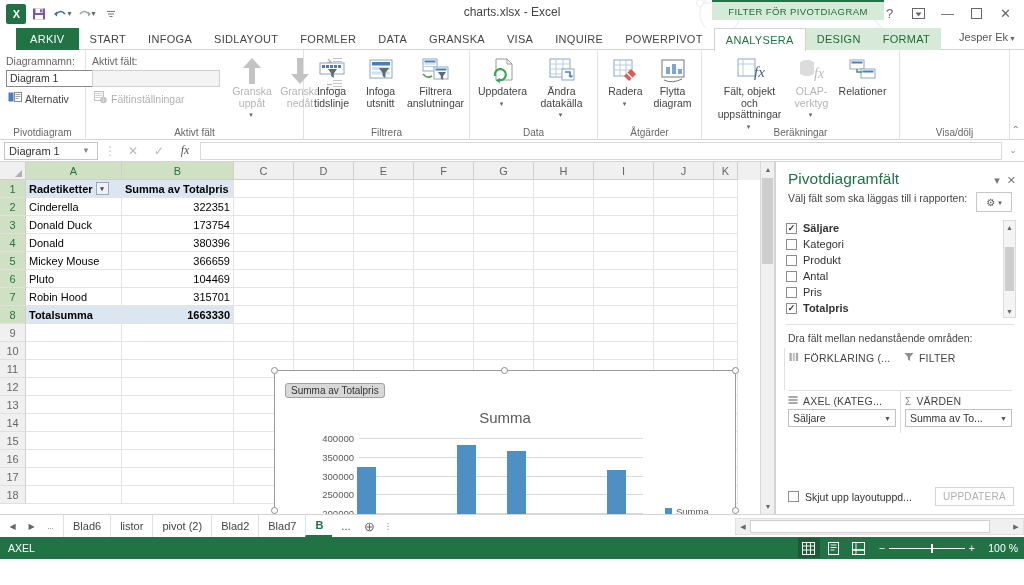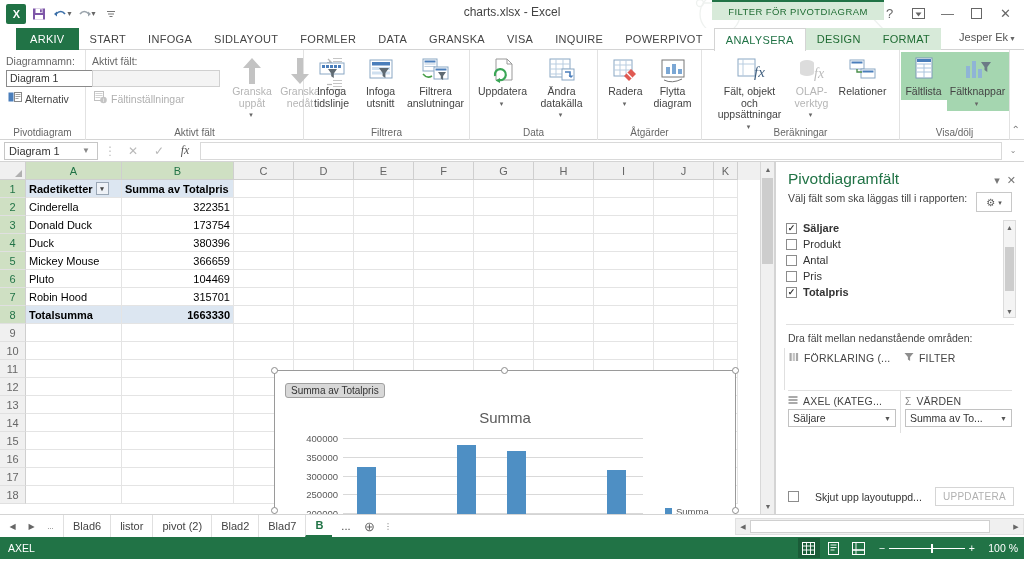--- a/index.html
+++ b/index.html
@@ -126,21 +126,21 @@
   .chartobj { position:absolute; left:274px; top:208px; width:462px; height:283px;
               background:#fff; border:1px solid #9a9a9a; }
   .handle { position:absolute; width:7px; height:7px; background:#fff;
             border:1px solid #8c8c8c; border-radius:50%; }
   .fieldbtn { position:absolute; background:#d8d8d8; border:1px solid #a0a0a0;
               border-radius:3px; font-size:10px; color:#333; padding:1px 5px;
               display:flex; align-items:center; gap:5px; white-space:nowrap;}
   .charttitle { position:absolute; left:0; right:0; top:38px; text-align:center;
                 font-size:15px; color:#595959; }
   .plot { position:absolute; left:68px; top:67px; width:300px; height:150px; }
-  .gl { position:absolute; left:0; right:0; height:1px; background:#d9d9d9; }
+  .gl { position:absolute; left:16px; right:0; height:1px; background:#d9d9d9; }
   .bar { position:absolute; bottom:0; background:#4e8fc4; }
   .ytick { position:absolute; right:100%; margin-right:5px; font-size:9.5px;
            color:#595959; transform:translateY(-50%); white-space:nowrap; }
   .legend { position:absolute; left:390px; top:135px; display:flex;
             align-items:center; gap:4px; font-size:9.5px; color:#595959;}
   .legend .sw { width:7px; height:7px; background:#4e8fc4; }
 
   
   .vsb { position:absolute; right:0; top:0; width:14px; height:352px;
          background:#f0f0f0; border-left:1px solid #d8d8d8; }
@@ -184,21 +184,21 @@
   .zone-h { display:flex; align-items:center; gap:5px; font-size:10.5px;
             color:#444; letter-spacing:.2px; height:16px; }
   .zone-h .zi { color:#888; font-size:10px; }
   .zbox { height:18px; }
   .zpill { border:1px solid #c2c2c2; background:#fff; height:18px;
            display:flex; align-items:center; justify-content:space-between;
            padding:0 4px; font-size:10.5px; color:#333; }
   .zone-div { border-top:1px solid #e0e0e0; width:100%; margin:0 4px; }
   .pane-foot { position:absolute; left:0; right:0; bottom:0; padding:6px 10px 8px 12px;
                display:flex; align-items:center; justify-content:space-between; }
-  .foot-cb { display:flex; align-items:center; gap:16px; font-size:10.5px; color:#333;}
+  .foot-cb { display:flex; align-items:center; gap:6px; font-size:10.5px; color:#333;}
   .upd-btn { border:1px solid #d5d5d5; color:#b0b0b0; font-size:10px;
              padding:3px 7px; letter-spacing:.3px; }
 
   
   .tabbar { position:relative; height:23px; background:#fff; display:flex;
             align-items:center; border-top:1px solid #d4d4d4; }
   .navbtns { display:flex; align-items:center; padding:0 4px; gap:2px; }
   .navb { width:17px; height:18px; display:flex; align-items:center;
           justify-content:center; color:#666; font-size:8px; }
   .stab { padding:0 9px; height:22px; display:flex; align-items:center;
@@ -530,44 +530,20 @@
                 <path d="M9 13 v3 h5" stroke="#4a8f4a" stroke-width="1.4" fill="none"></path>
               </svg>
           </span>
           <span>Relationer</span>
         </div>
       </div>
       <div class="glabel">Beräkningar</div>
     </div>
 
     <div class="rgroup" style="width:110px;">
-      <div class="gbody">
-        <div class="bigbtn sel" style="width:44px;">
-          <span class="ico">
-            <svg width="26" height="30" viewBox="0 0 26 30">
-                <rect x="5" y="2" width="16" height="20" fill="#fff" stroke="#7c99b8"></rect>
-                <rect x="6" y="3" width="14" height="3" fill="#4a7ebb"></rect>
-                <path d="M6 8h14M6 12h14M6 16h14M13 8v14" stroke="#aac4dd" stroke-width="1"></path>
-              </svg>
-          </span>
-          <span>Fältlista</span>
-        </div>
-        <div class="bigbtn sel" style="width:62px;">
-          <span class="ico">
-            <svg width="30" height="30" viewBox="0 0 30 30">
-                <rect x="3" y="10" width="4" height="12" fill="#8fb4d6"></rect>
-                <rect x="9" y="5" width="4" height="17" fill="#8fb4d6"></rect>
-                <rect x="15" y="13" width="4" height="9" fill="#8fb4d6"></rect>
-                <path d="M18 6 l10 0 l-3.7 5 v5 l-2.8 -2 v-3 Z" fill="#6b7a86"></path>
-              </svg>
-          </span>
-          <span>Fältknappar</span>
-          <span class="caret">▾</span>
-        </div>
-      </div>
       <div class="glabel">Visa/dölj</div>
     </div>
 
     <div class="collapse">⌃</div>
   </div>
 
   <div class="fbar">
     <div class="namebox">
       <span>Diagram 1</span>
       <span class="fb-drop">▼</span>
@@ -660,21 +636,21 @@
             <div class="cell" style="width:60px;"></div>
             <div class="cell" style="width:60px;"></div>
             <div class="cell" style="width:60px;"></div>
             <div class="cell" style="width:60px;"></div>
             <div class="cell" style="width:60px;"></div>
             <div class="cell" style="width:60px;"></div>
             <div class="cell" style="width:60px;"></div>
             <div class="cell" style="width:24px;"></div>
           </div>
           <div class="crow">
-            <div class="cell" style="width:96px;">Duck</div>
+            <div class="cell" style="width:96px;">Donald</div>
             <div class="cell num" style="width:112px;">380396</div>
             <div class="cell" style="width:60px;"></div>
             <div class="cell" style="width:60px;"></div>
             <div class="cell" style="width:60px;"></div>
             <div class="cell" style="width:60px;"></div>
             <div class="cell" style="width:60px;"></div>
             <div class="cell" style="width:60px;"></div>
             <div class="cell" style="width:60px;"></div>
             <div class="cell" style="width:60px;"></div>
             <div class="cell" style="width:24px;"></div>
@@ -934,20 +910,24 @@
         <span class="gearbtn">
           <span>⚙</span>
           <span style="font-size:7px;">▾</span>
         </span>
       </div>
 
       <div class="fieldlist">
         <div class="fitem on">
           <span class="cb">✓</span>
           <span>Säljare</span>
+        </div>
+        <div class="fitem">
+          <span class="cb"></span>
+          <span>Kategori</span>
         </div>
         <div class="fitem">
           <span class="cb"></span>
           <span>Produkt</span>
         </div>
         <div class="fitem">
           <span class="cb"></span>
           <span>Antal</span>
         </div>
         <div class="fitem">

